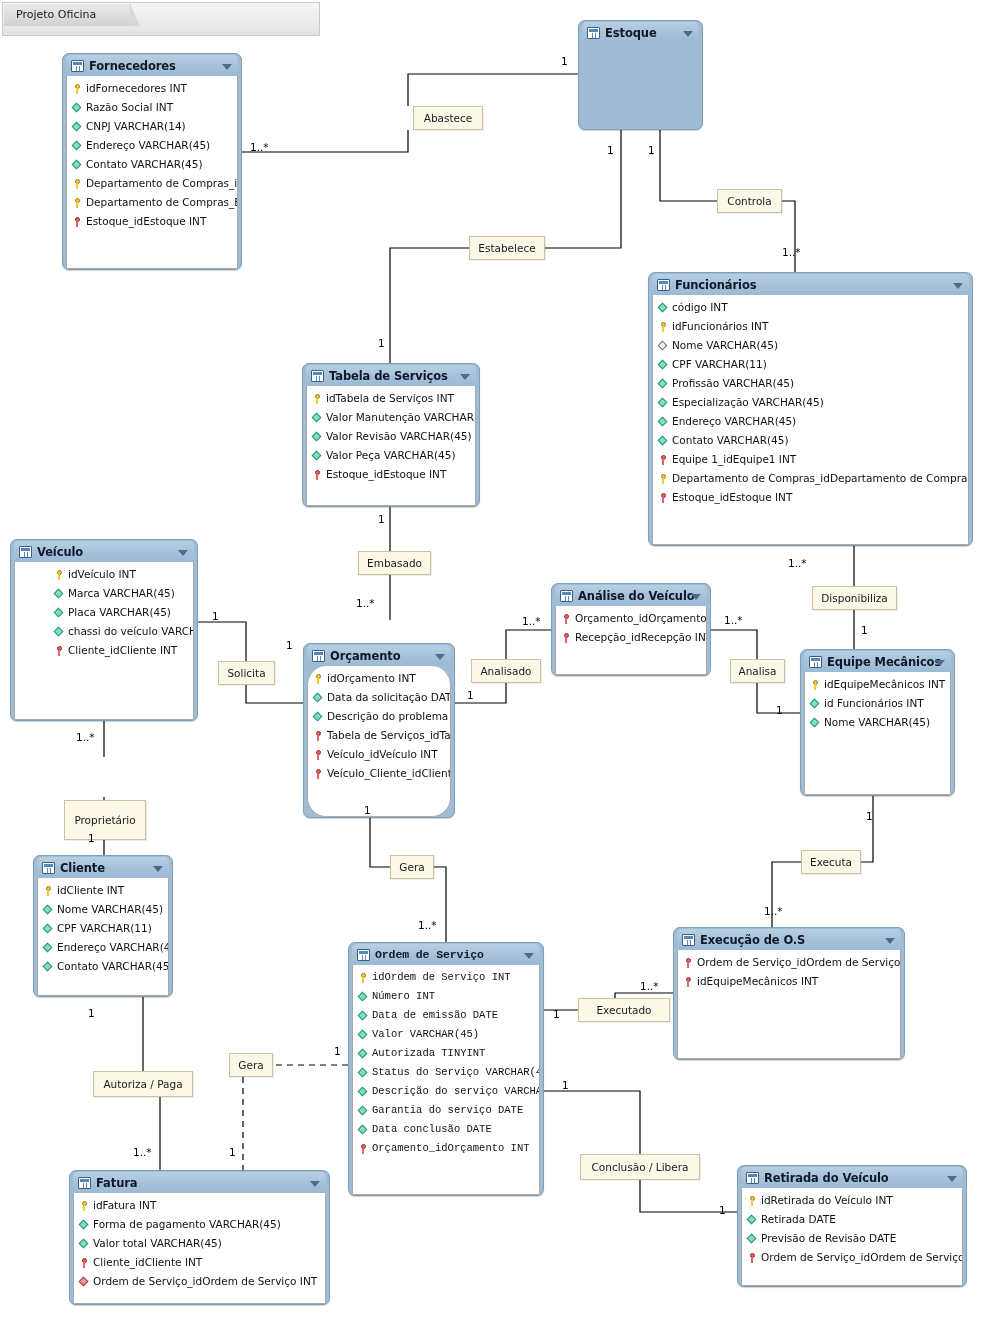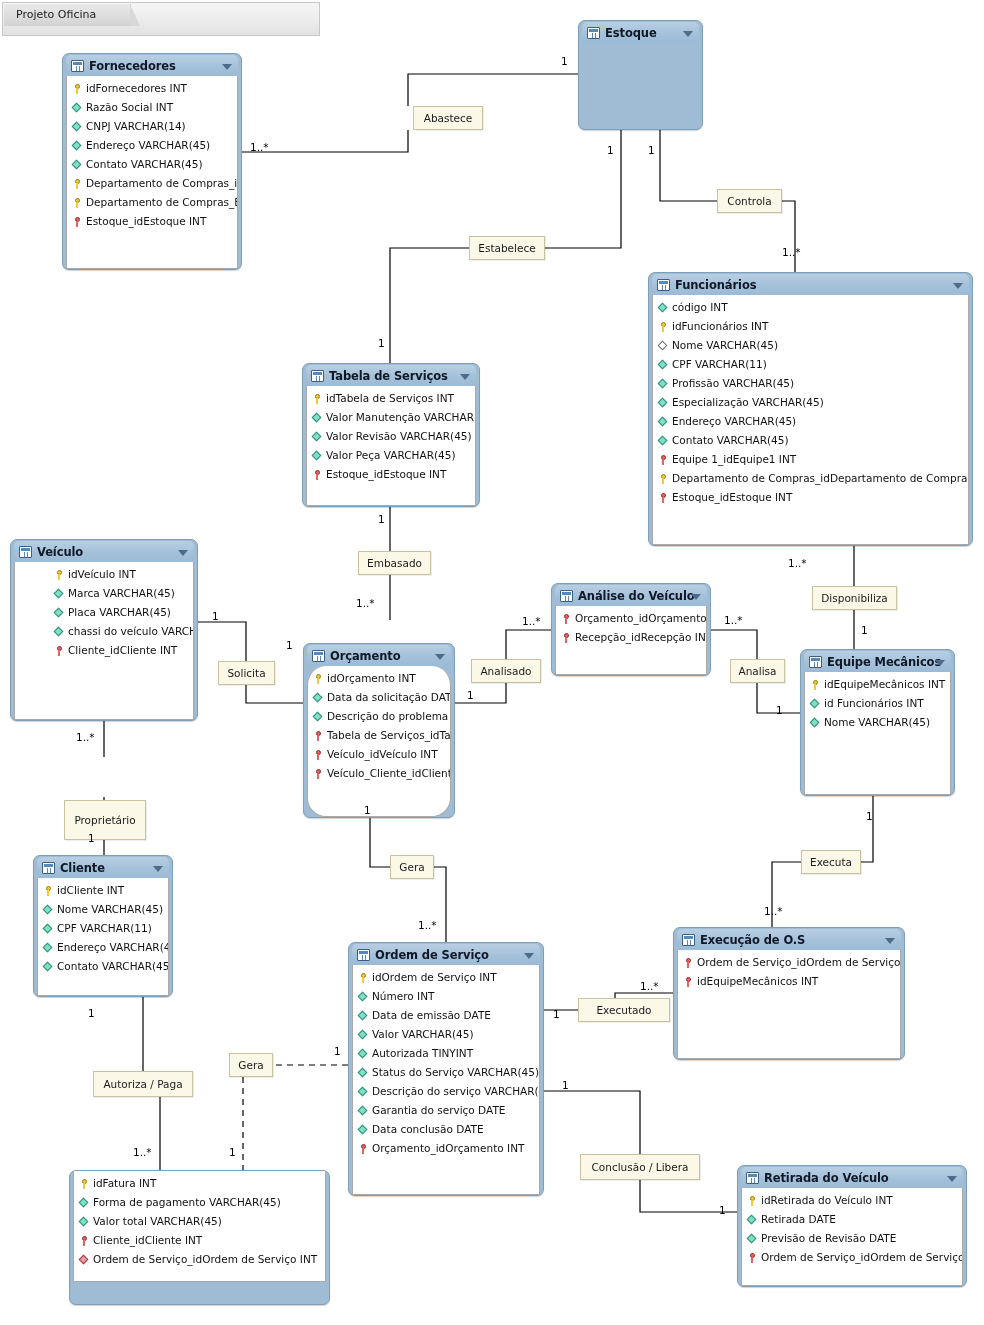--- a/index.html
+++ b/index.html
@@ -554,21 +554,21 @@
           <div class="attr">
             <span class="ic ic-fk"></span>
             <span class="attr-label">Ordem de Serviço_idOrdem de Serviço INT</span>
           </div>
           <div class="attr">
             <span class="ic ic-fk"></span>
             <span class="attr-label">idEquipeMecânicos INT</span>
           </div>
         </div>
       </div>
-      <div class="entity" style="left: 348px; top: 942px; width: 196px; height: 254px;">
+      <div class="entity" style="left: 348px; top: 942px; width: 196px; height: 254px; font-family: Liberation Mono, monospace;">
         <div class="entity-header">
           <span class="tbl-icon"></span>
           <span class="entity-title">Ordem de Serviço</span>
           <span class="chevron"></span>
         </div>
         <div class="entity-body" style="height: 222px;">
           <div class="attr">
             <span class="ic ic-pk"></span>
             <span class="attr-label">idOrdem de Serviço INT</span>
           </div>
@@ -604,20 +604,25 @@
             <span class="ic ic-col"></span>
             <span class="attr-label">Data conclusão DATE</span>
           </div>
           <div class="attr">
             <span class="ic ic-fk"></span>
             <span class="attr-label">Orçamento_idOrçamento INT</span>
           </div>
         </div>
       </div>
       <div class="entity" style="left: 69px; top: 1170px; width: 261px; height: 135px;">
+        <div class="entity-header">
+          <span class="tbl-icon"></span>
+          <span class="entity-title">Fatura</span>
+          <span class="chevron"></span>
+        </div>
         <div class="entity-body" style="height: 103px;">
           <div class="attr">
             <span class="ic ic-pk"></span>
             <span class="attr-label">idFatura INT</span>
           </div>
           <div class="attr">
             <span class="ic ic-col"></span>
             <span class="attr-label">Forma de pagamento VARCHAR(45)</span>
           </div>
           <div class="attr">

